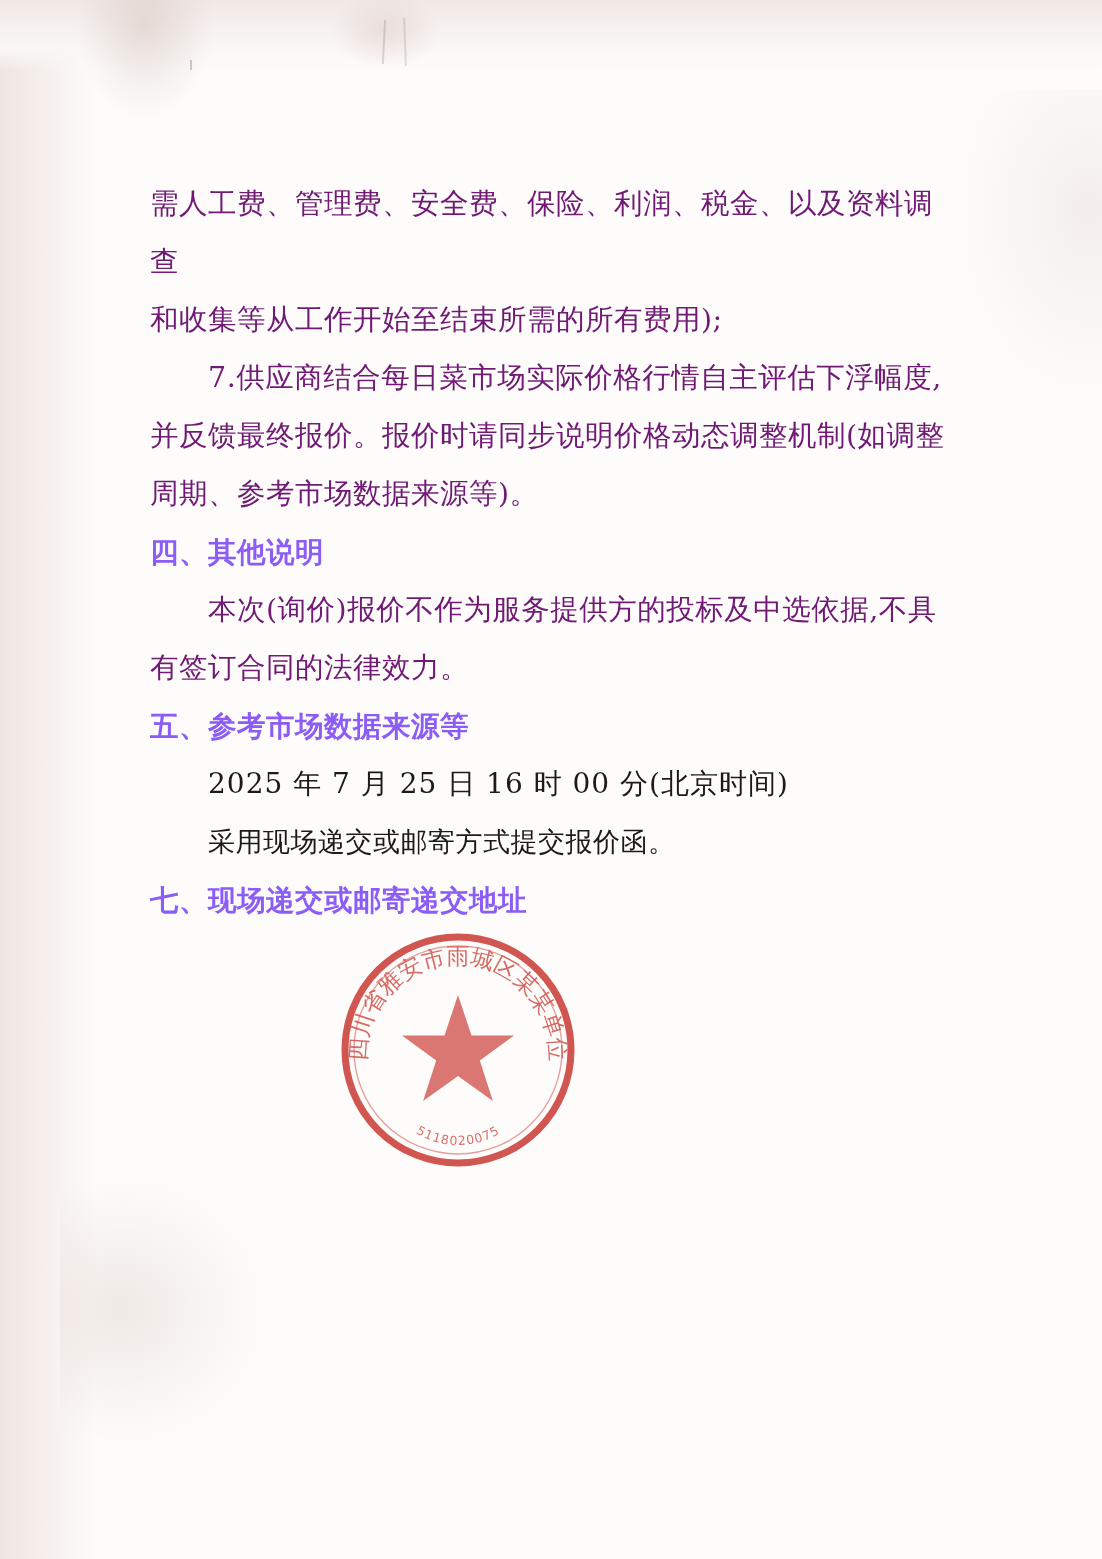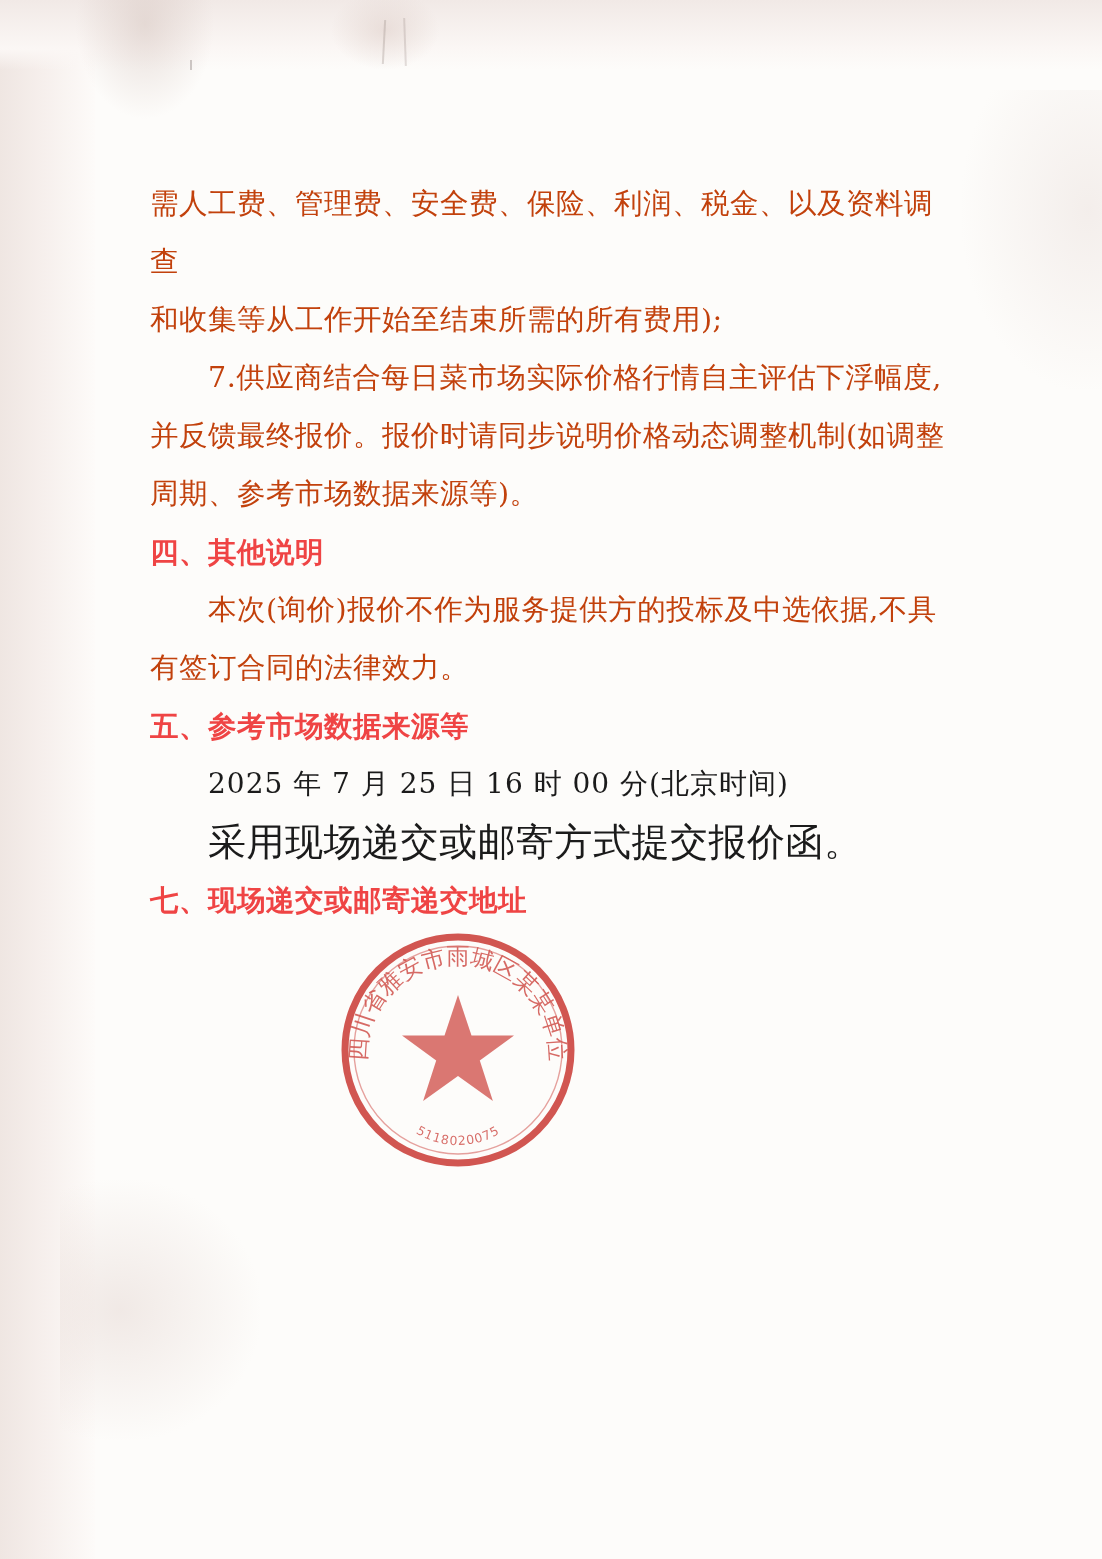--- a/index.html
+++ b/index.html
@@ -89,37 +89,37 @@
 
   #doc-body {
     position: absolute;
     left: 150px;
     top: 175px;
     width: 810px;
   }
   .para {
     font-size: 28.5px;
     line-height: 58px;
-    color: #c2410c;
+    color: #701a75;
     letter-spacing: 0.5px;
     white-space: pre-wrap;
     margin: 0;
   }
   .indent2 {
     text-indent: 58px;
   }
   .heading {
     font-size: 28.5px;
     line-height: 58px;
-    color: #ef4444;
+    color: #8b5cf6;
     letter-spacing: 0.5px;
     margin: 0;
   }
   .sub {
-    font-size: 38px;
+    font-size: 27px;
     line-height: 58px;
     color: #1b1b1b;
     letter-spacing: 0.5px;
     margin: 0;
     padding-left: 58px;
   }
   .datetime {
     font-size: 28px;
     letter-spacing: 1px;
   }

